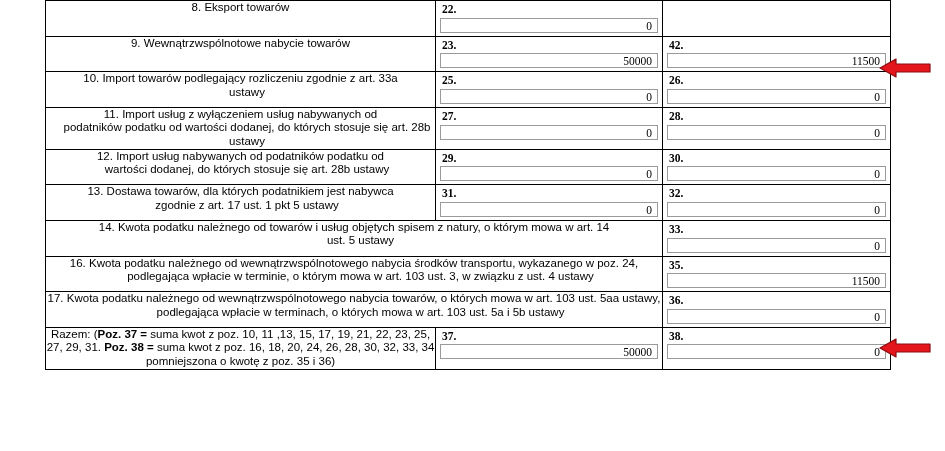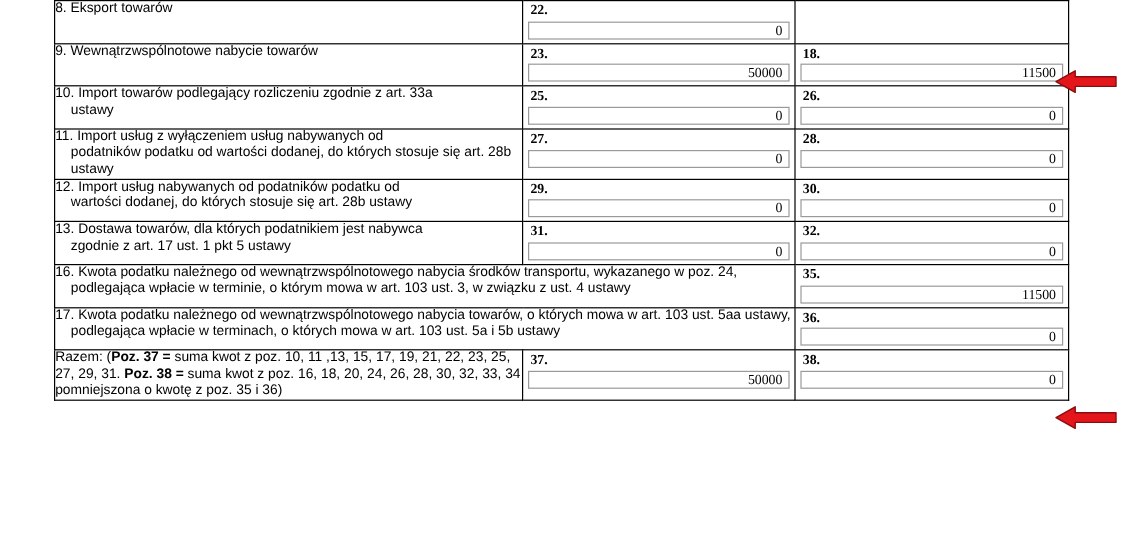--- a/index.html
+++ b/index.html
@@ -36,20 +36,21 @@
     padding: 0;
     vertical-align: top;
     background: #ffffff;
   }
   .desc {
     background: #e6e6e6;
     padding: 3px 5px 3px 6px;
     font-size: 11.5px;
     line-height: 1.18;
     color: #000000;
+    text-align: center;
   }
   .desc .ind {
     display: block;
     padding-left: 13px;
     text-indent: -13px;
   }
   .desc .ind2 {
     display: block;
     padding-left: 13px;
   }
@@ -126,21 +127,21 @@
           <span class="ind">9. Wewnątrzwspólnotowe nabycie towarów</span>
         </td>
         <td>
           <div class="amt-cell">
             <div class="num">23.</div>
             <div class="box">50000</div>
           </div>
         </td>
         <td>
           <div class="amt-cell">
-            <div class="num">18.</div>
+            <div class="num">42.</div>
             <div class="box">11500</div>
           </div>
         </td>
       </tr>
 
       <tr>
         <td class="desc">
           <span class="ind">10. Import towarów podlegający rozliczeniu zgodnie z art. 33a</span>
           <span class="ind2">ustawy</span>
         </td>
@@ -208,20 +209,32 @@
           </div>
         </td>
         <td>
           <div class="amt-cell">
             <div class="num">32.</div>
             <div class="box">0</div>
           </div>
         </td>
       </tr>
 
+      <tr>
+        <td class="desc" colspan="2">
+          <span class="ind">14. Kwota podatku należnego od towarów i usług objętych spisem z natury, o którym mowa w art. 14</span>
+          <span class="ind2">ust. 5 ustawy</span>
+        </td>
+        <td>
+          <div class="amt-cell">
+            <div class="num">33.</div>
+            <div class="box">0</div>
+          </div>
+        </td>
+      </tr>
 
 
       <tr>
         <td class="desc" colspan="2">
           <span class="ind">16. Kwota podatku należnego od wewnątrzwspólnotowego nabycia środków transportu, wykazanego w poz. 24,</span>
           <span class="ind2">podlegająca wpłacie w terminie, o którym mowa w art. 103 ust. 3, w związku z ust. 4 ustawy</span>
         </td>
         <td>
           <div class="amt-cell">
             <div class="num">35.</div>

